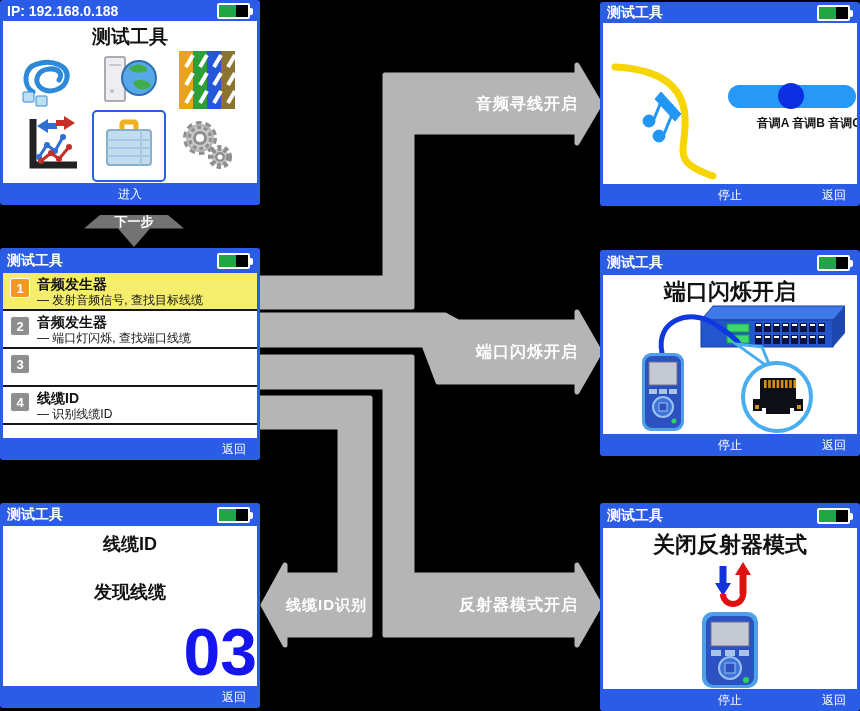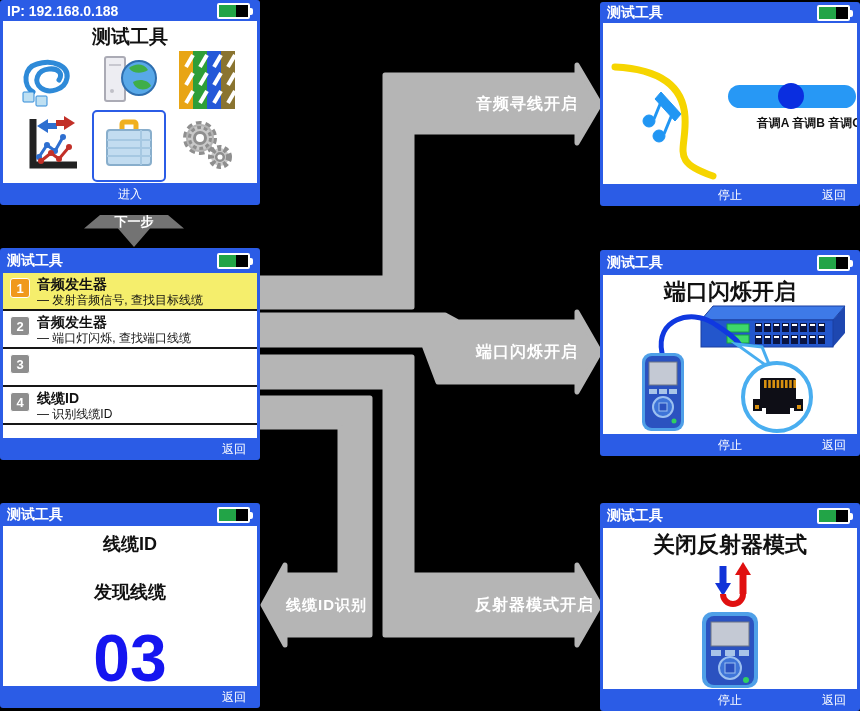--- a/index.html
+++ b/index.html
@@ -48,21 +48,21 @@
          background:#8E8E8E;border:1px solid #fff;color:#fff;font-size:13px;font-weight:bold;
          display:flex;align-items:center;justify-content:center;}
   .menu-item.active .badge{background:#F0991C;}
   .mi-title{font-size:14px;font-weight:600;color:#111;line-height:17px;}
   .mi-desc{font-size:12px;color:#111;line-height:15px;}
   .menu-fill{flex:1;background:#fff;}
   
   #screen-cable{left:0;top:503px;width:260px;height:205px;}
   .cable-title{margin-top:6px;text-align:center;font-size:18px;font-weight:600;color:#111;}
   .cable-sub{margin-top:24px;text-align:center;font-size:18px;font-weight:600;color:#111;}
-  .cable-num{margin-top:18px;text-align:center;font-size:66px;font-weight:bold;color:#1515F0;
+  .cable-num{margin-top:12px;text-align:right;font-size:66px;font-weight:bold;color:#1515F0;
              line-height:72px;}
   
   #screen-audio{left:600px;top:2px;width:260px;height:204px;}
   #screen-audio .hdr{height:20px;}
   #screen-port{left:600px;top:250px;width:260px;height:206px;}
   #screen-reflector{left:600px;top:503px;width:260px;height:208px;}
   .scr-title{text-align:center;font-size:22px;font-weight:bold;color:#111;margin-top:2px;}
   .gfx{position:absolute;left:0;top:0;}
   
   .slider-track{position:absolute;left:125px;top:62px;width:128px;height:23px;
@@ -80,21 +80,21 @@
   <svg id="flow-svg" width="860" height="711" viewBox="0 0 860 711">
     <g fill="#B5B5B5" stroke="#B5B5B5" stroke-width="5" stroke-linejoin="round">
       <path d="M260,278 L385,278 L385,75 L577,75 L577,65 L600,104 L577,143 L577,132 L412,132 L412,307 L260,307 Z"></path>
       <path d="M260,315 L445,315 L458,322 L577,322 L577,312 L600,352 L577,392 L577,382 L438,382 L424,345 L260,345 Z"></path>
       <path d="M260,357 L412,357 L412,575 L577,575 L577,565 L600,605 L577,645 L577,635 L385,635 L385,387 L260,387 Z"></path>
       <path d="M260,398 L370,398 L370,635 L285,635 L285,645 L263,605 L285,565 L285,575 L340,575 L340,427 L260,427 Z"></path>
     </g>
   </svg>
   <div class="flow-label" style="left:460px;top:94px;width:118px;text-align:right;">音频寻线开启</div>
   <div class="flow-label" style="left:460px;top:342px;width:118px;text-align:right;">端口闪烁开启</div>
-  <div class="flow-label" style="left:436px;top:595px;width:158px;text-align:right;">反射器模式开启</div>
+  <div class="flow-label" style="left:420px;top:595px;width:158px;text-align:right;">反射器模式开启</div>
   <div class="flow-label" style="left:281px;top:595px;width:86px;text-align:right;font-size:15px;">线缆ID识别</div>
 
   <div class="screen" id="screen-home">
     <div class="hdr">
       <span>IP: 192.168.0.188</span>
       <span class="battery">
         <span class="bat-body">
             <span class="bat-fill"></span>
           </span>
         <span class="bat-nub"></span>

